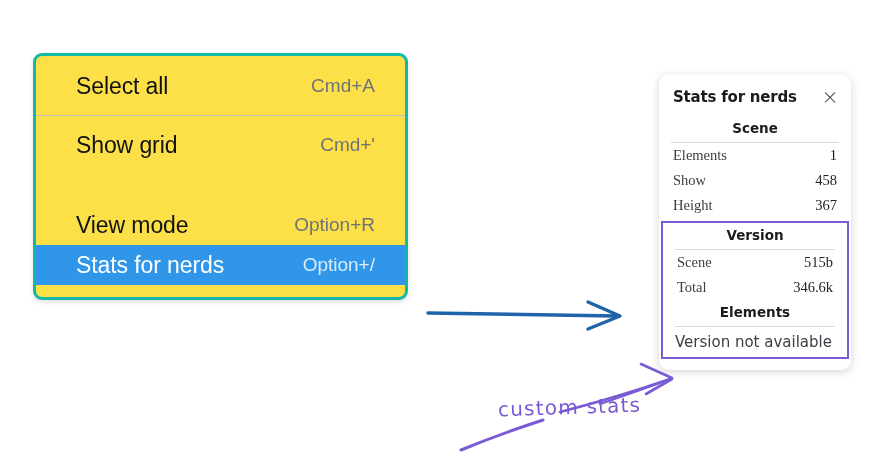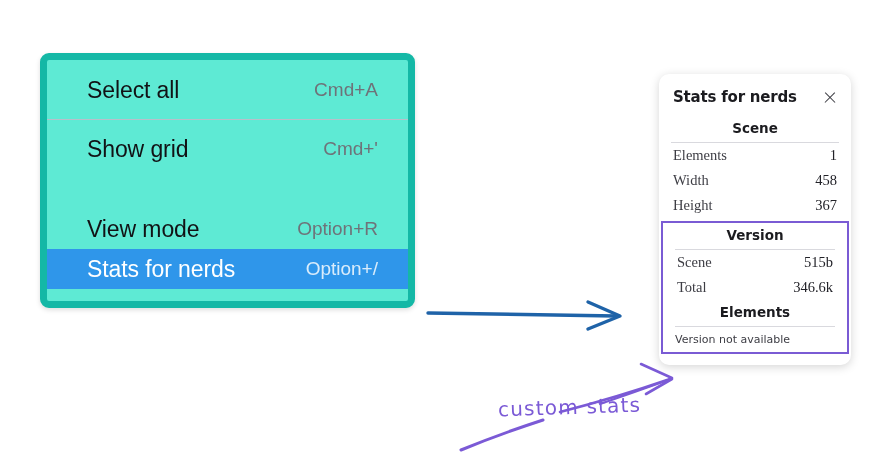--- a/index.html
+++ b/index.html
@@ -12,25 +12,25 @@
     height: 461px;
     position: relative;
     overflow: hidden;
     font-family: "Liberation Sans", sans-serif;
     -webkit-font-smoothing: antialiased;
   }
 
   
   #context-menu {
     position: absolute;
-    left: 40px;
+    left: 33px;
     top: 53px;
     width: 375px;
-    background: #5eead4;
-    border: 7px solid #14b8a6;
+    background: #fde047;
+    border: 3px solid #14b8a6;
     border-radius: 9px;
     box-shadow: 0 2px 5px rgba(0,0,0,0.13);
     box-sizing: border-box;
     overflow: hidden;
   }
   .menu-group { padding: 6px 0; }
   .menu-group.first { padding-top: 10px; padding-bottom: 9px; }
   .menu-group.second { padding-top: 9px; padding-bottom: 12px; }
   .menu-sep {
     height: 1px;
@@ -122,21 +122,21 @@
     align-items: flex-start;
     justify-content: space-between;
     padding: 4px 14px 4px 14px;
     font-size: 14.5px;
     color: #3d3d44;
     font-family: Liberation Serif, serif;
   }
   .stat-row .stat-value { color: #222228; }
   .stat-full {
     padding: 6px 12px 2px 12px;
-    font-size: 11px;
+    font-size: 15px;
     color: #3d3d44;
     text-align: left;
   }
 
   
   #custom-stats-box {
     border: 2px solid #7a5bd4;
     margin: 3px 2px 0 2px;
     padding-bottom: 4px;
     box-sizing: border-box;
@@ -202,21 +202,21 @@
   </div>
 
   <div>
     <div class="section-title">Scene</div>
     <div class="section-rule"></div>
     <div class="stat-row">
       <span class="stat-label">Elements</span>
       <span class="stat-value">1</span>
     </div>
     <div class="stat-row">
-      <span class="stat-label">Width</span>
+      <span class="stat-label">Show</span>
       <span class="stat-value">458</span>
     </div>
     <div class="stat-row">
       <span class="stat-label">Height</span>
       <span class="stat-value">367</span>
     </div>
   </div>
 
   <div id="custom-stats-box">
 

